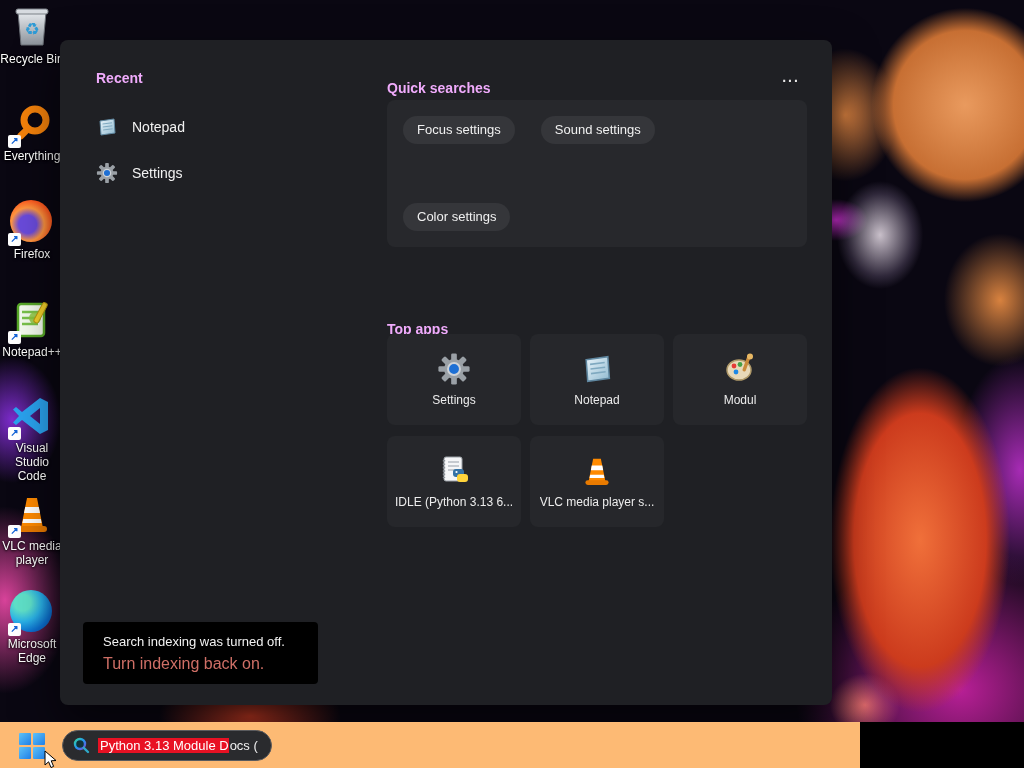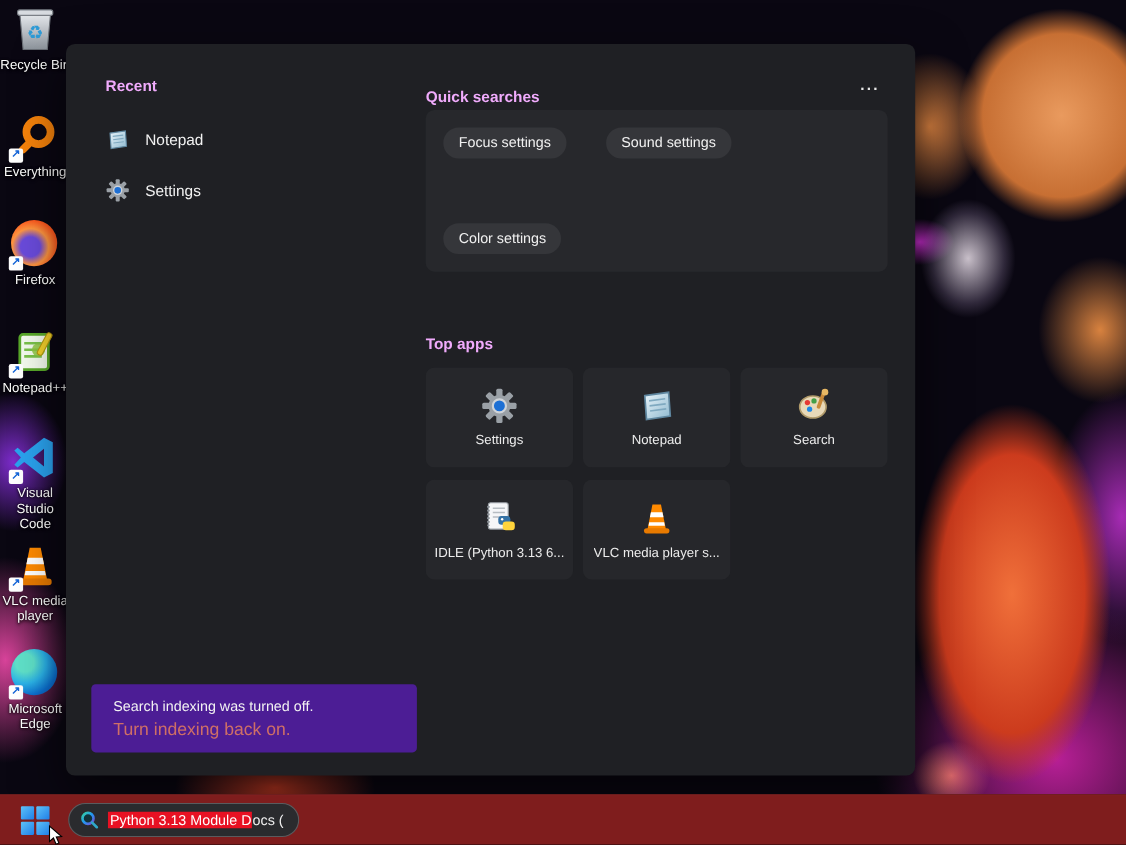--- a/index.html
+++ b/index.html
@@ -62,53 +62,53 @@
   .more-btn {
     position:absolute; left:714px; top:26px; width:34px; height:24px;
     color:#e8e8e8; font-size:14px; letter-spacing:2px; text-align:center; line-height:22px;
     font-weight:bold; border-radius:4px;
   }
   .qs-box {
     position:absolute; left:327px; top:60px; width:420px; height:147px;
     background:#27282c; border-radius:8px; padding:16px;
     display:flex; flex-direction:column; justify-content:space-between;
   }
-  .qs-row { display:flex; gap:36px; }
+  .qs-row { display:flex; gap:26px; }
   .pill {
     background:#35363a; border-radius:15px; padding:6px 14px 7px;
     font-size:13px; color:#f0f0f0; white-space:nowrap;
   }
 
-  .ta-title { position:absolute; left:327px; top:264px; }
+  .ta-title { position:absolute; left:327px; top:281px; }
   .tiles {
     position:absolute; left:327px; top:294px; width:422px;
     display:grid; grid-template-columns:repeat(3,134px); grid-auto-rows:91px; gap:11px 9px;
   }
   .tile {
     background:#26272b; border-radius:8px; border:2px solid transparent;
     display:flex; flex-direction:column; align-items:center; justify-content:center; gap:7px;
   }
   .tile.selected { border-color:#ffffff; background:#2a2b2f; }
   .tile-icon { width:34px; height:34px; }
   .tile-label {
     font-size:12px; color:#ececec; max-width:118px;
     white-space:nowrap; overflow:hidden;
   }
 
   .notice {
-    position:absolute; left:23px; top:582px; width:296px; height:62px;
-    background:#4c1d95; border-radius:4px; padding:11px 20px;
+    position:absolute; left:23px; top:582px; width:235px; height:62px;
+    background:#000000; border-radius:4px; padding:11px 20px;
   }
   .notice-msg { font-size:13px; color:#f2f2f2; line-height:18px; }
   .notice-link { font-size:16px; line-height:18px; margin-top:4px; cursor:pointer; }
 
   
   .taskbar {
-    position:absolute; left:0; top:722px; width:1024px; height:46px;
-    background:#7f1d1d; display:flex; align-items:center;
+    position:absolute; left:0; top:722px; width:860px; height:46px;
+    background:#fdba74; display:flex; align-items:center;
     border-top:1px solid rgba(255,255,255,.04);
   }
   .start-btn { width:26px; height:26px; margin-left:19px; display:grid;
     grid-template-columns:12px 12px; grid-template-rows:12px 12px; gap:2px; }
   .start-btn span { background:linear-gradient(135deg,#5ec2f7,#1f7fe8); border-radius:1px; }
   .search-pill {
     margin-left:17px; width:210px; height:31px; border-radius:16px;
     background:#2a2b2e; border:1px solid #5a5b5e;
     display:flex; align-items:center; padding:0 10px; gap:8px;
   }
@@ -296,21 +296,21 @@
       <span class="tile-icon">
         <svg width="34" height="34" viewBox="0 0 34 34">
           <ellipse cx="16" cy="18" rx="12" ry="10" fill="#e8d9b8" stroke="#b09a6a" stroke-width="1.5"></ellipse>
           <circle cx="11" cy="14" r="2.4" fill="#e53935"></circle>
           <circle cx="17" cy="12.5" r="2.4" fill="#43a047"></circle>
           <circle cx="13" cy="20" r="2.4" fill="#1e88e5"></circle>
           <rect x="22" y="2" width="3.4" height="18" rx="1.6" transform="rotate(20 24 11)" fill="#c98a3a"></rect>
           <circle cx="27" cy="4.5" r="3" fill="#e8b864"></circle>
         </svg>
       </span>
-      <span class="tile-label">Search</span>
+      <span class="tile-label">Modul</span>
     </div>
 
     <div class="tile">
       <span class="tile-icon">
         <svg width="34" height="34" viewBox="0 0 34 34">
           <rect x="7" y="3" width="18" height="24" rx="2" fill="#f5f6f8" stroke="#9aa0a6" stroke-width="1"></rect>
           <path d="M7 6 v18" stroke="#8a9096" stroke-width="2.4" stroke-dasharray="1.6 1.8"></path>
           <path d="M11 8 h11 M11 12 h11 M11 16 h9" stroke="#b6bcc2" stroke-width="1.4"></path>
           <rect x="16" y="15" width="11" height="8" rx="3" fill="#3572a5"></rect>
           <rect x="20" y="20" width="11" height="8" rx="3" fill="#ffd43b"></rect>

